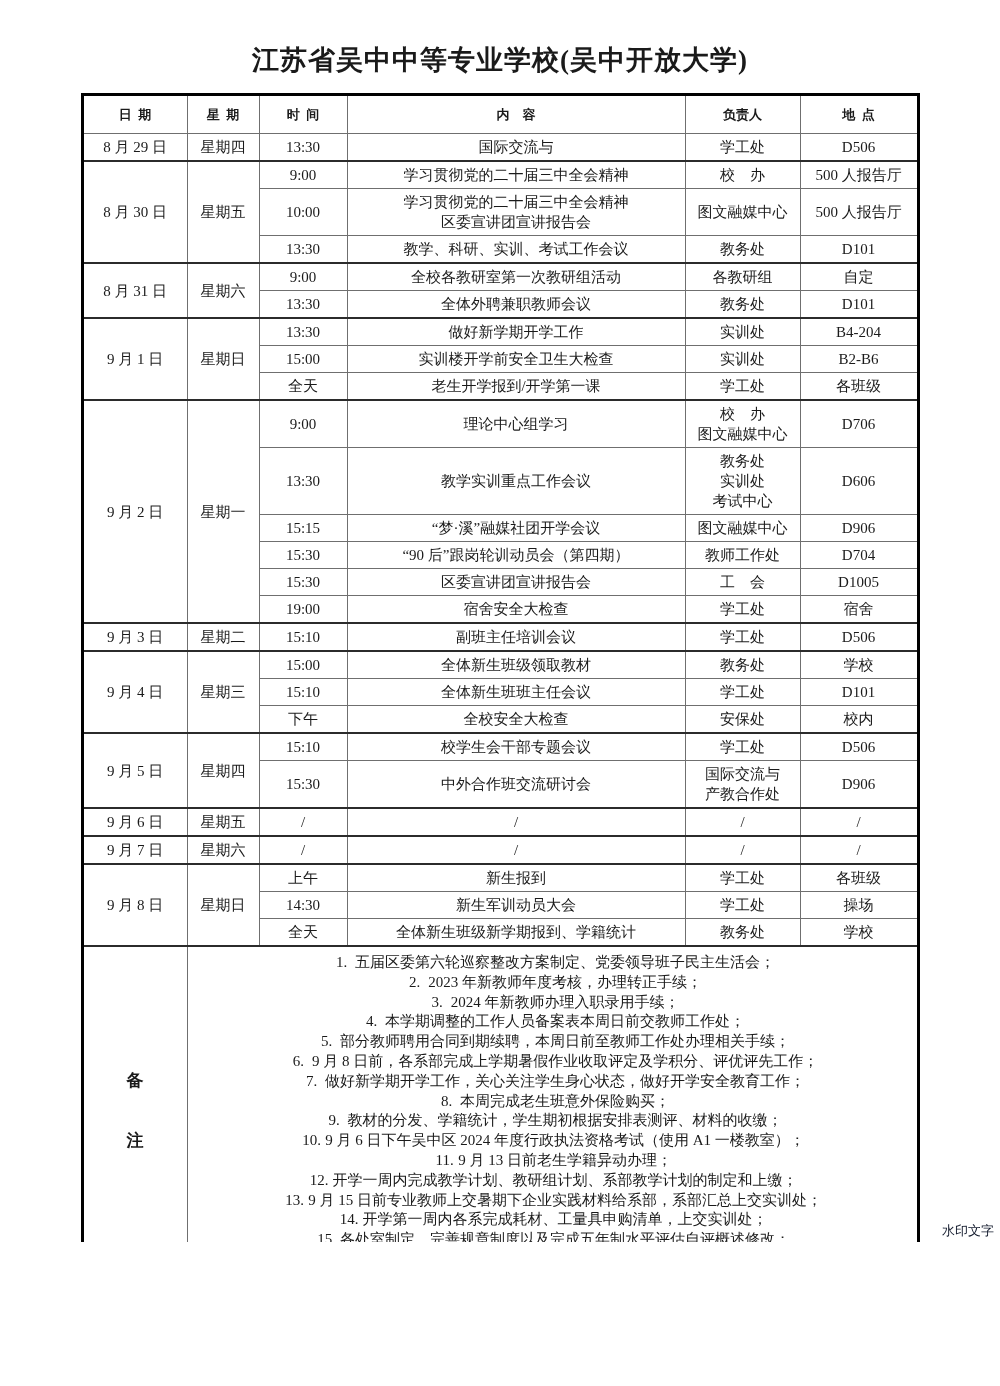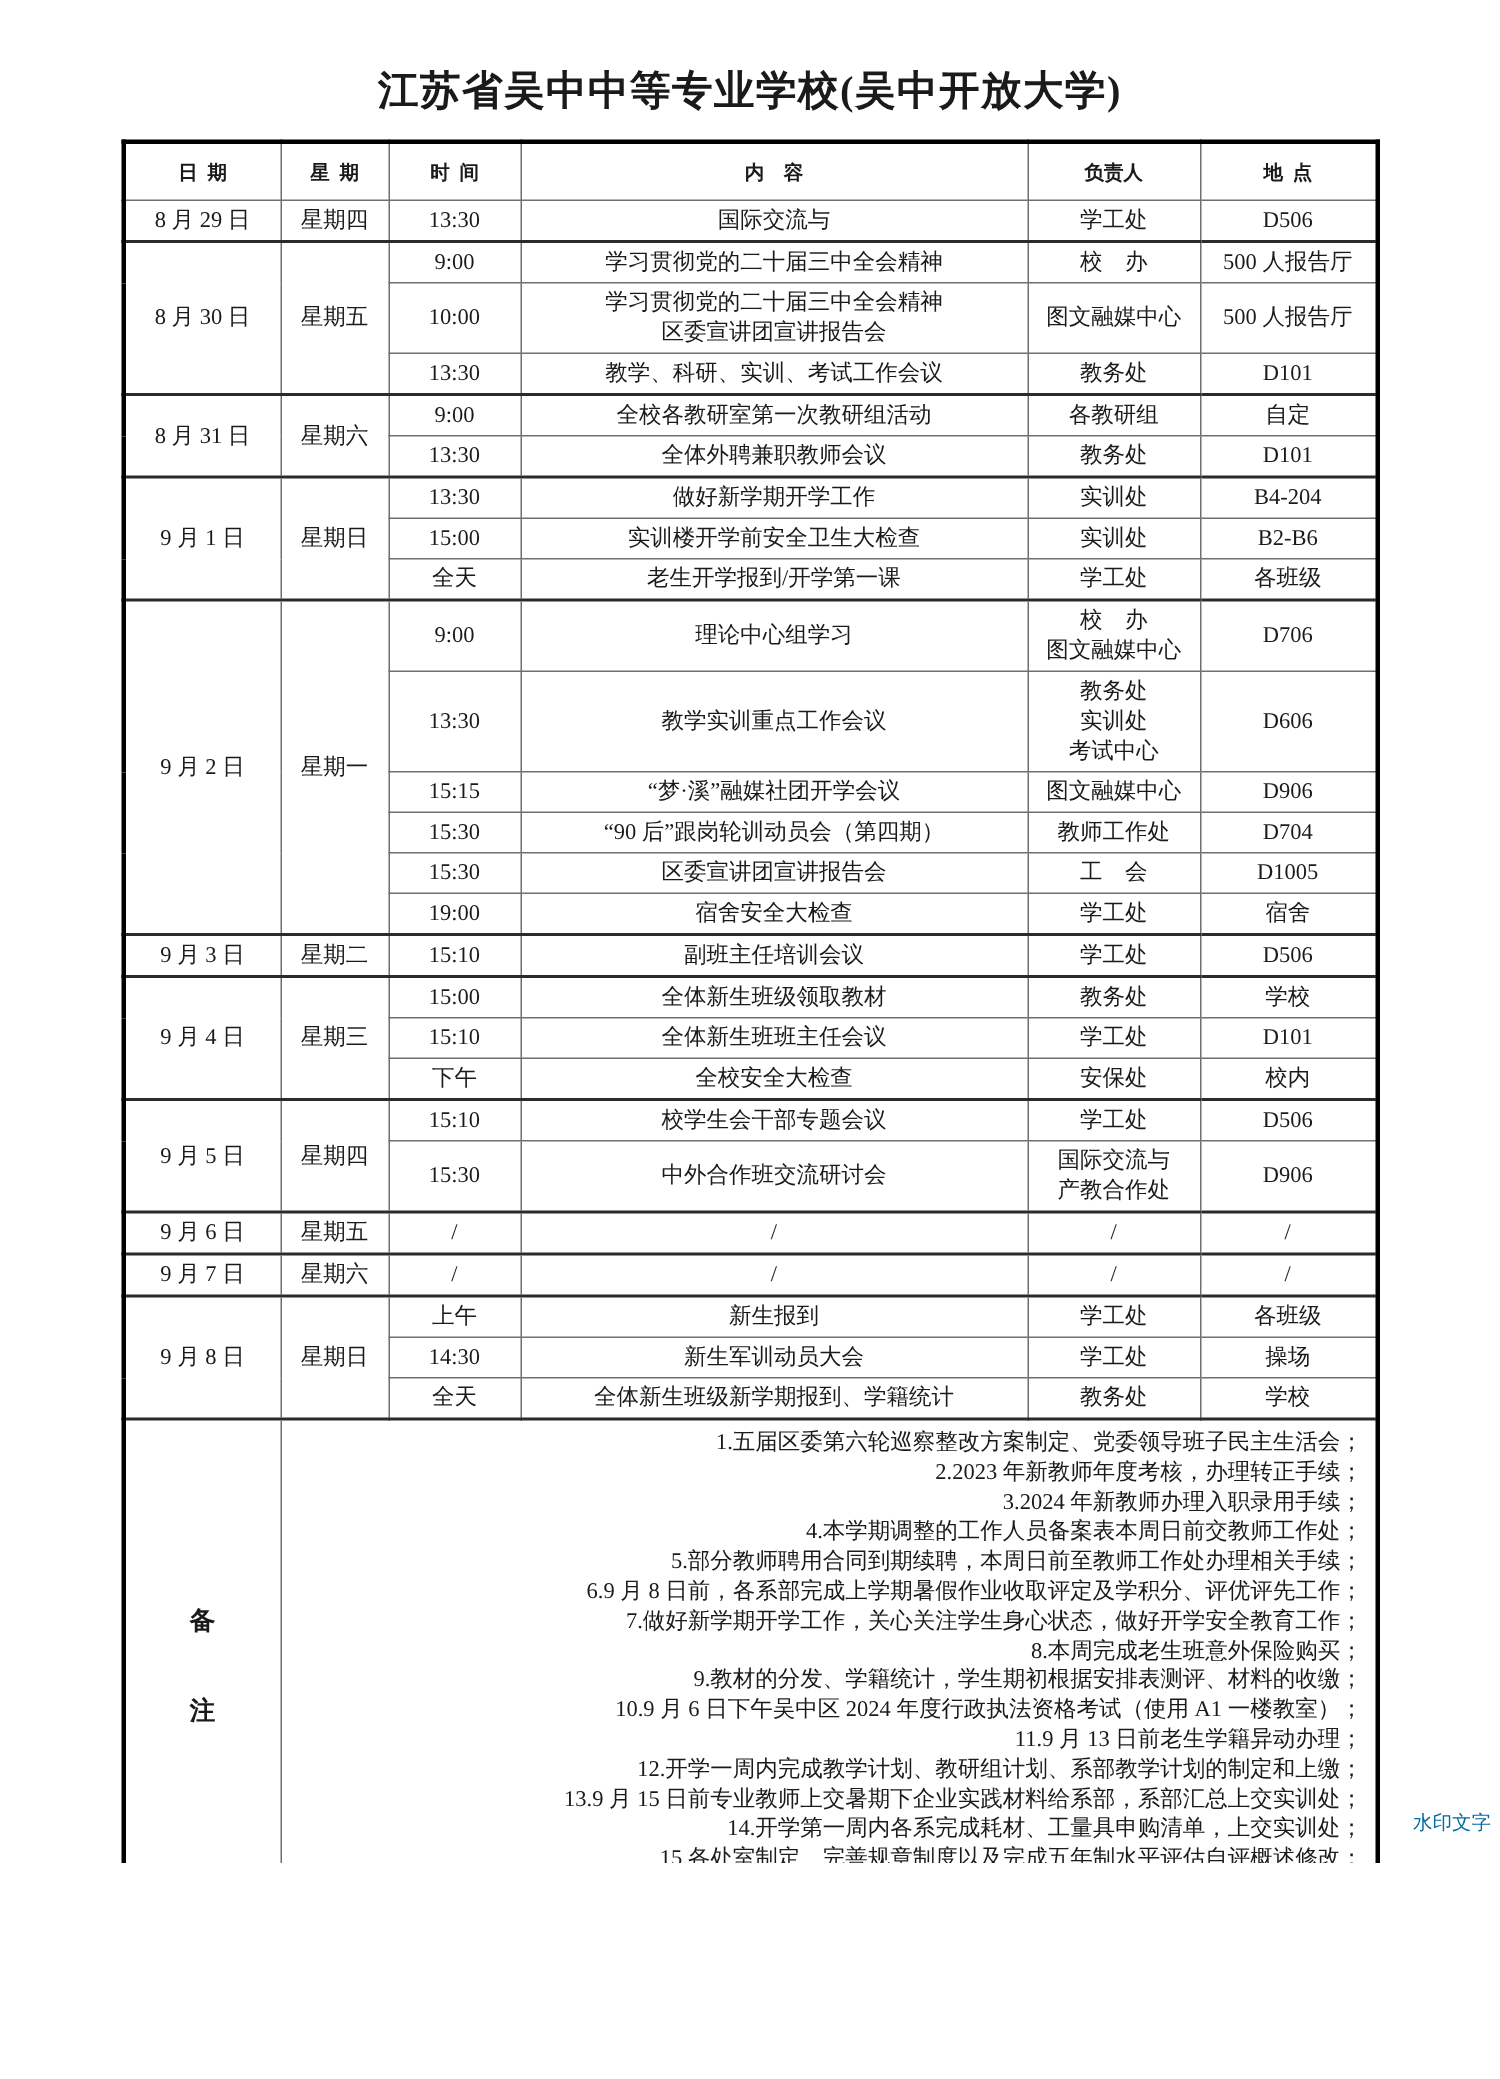--- a/index.html
+++ b/index.html
@@ -62,44 +62,44 @@
     white-space: pre-wrap;
   }
   tr.group-start td { border-top: 2px solid #2b2b2b; }
   td.notes-label {
     font-weight: 700;
     font-size: 17px;
     vertical-align: middle;
   }
   td.notes-label div + div { margin-top: 40px; }
   td.notes-body {
-    text-align: right;
+    text-align: center;
     vertical-align: top;
     padding: 6px 8px 6px 7px;
   }
   ol.notes-list {
     margin: 0;
     padding: 0;
     list-style: none;
     counter-reset: n;
     font-size: 15px;
     line-height: 19.8px;
   }
   li.note-item { counter-increment: n; }
   li.note-item::before {
     content: counter(n) ".";
     display: inline-block;
     min-width: 27px;
   }
   .watermark {
     position: absolute;
     right: 6px;
-    bottom: 18px;
+    bottom: 2px;
     font-size: 13px;
-    color: #0369a1;
+    color: #0f172a;
   }
 </style>
 </head>
 <body>
 
 <div class="page">
   <h1 class="doc-title">江苏省吴中中等专业学校(吴中开放大学)</h1>
 
   <table class="schedule">
     <colgroup>

